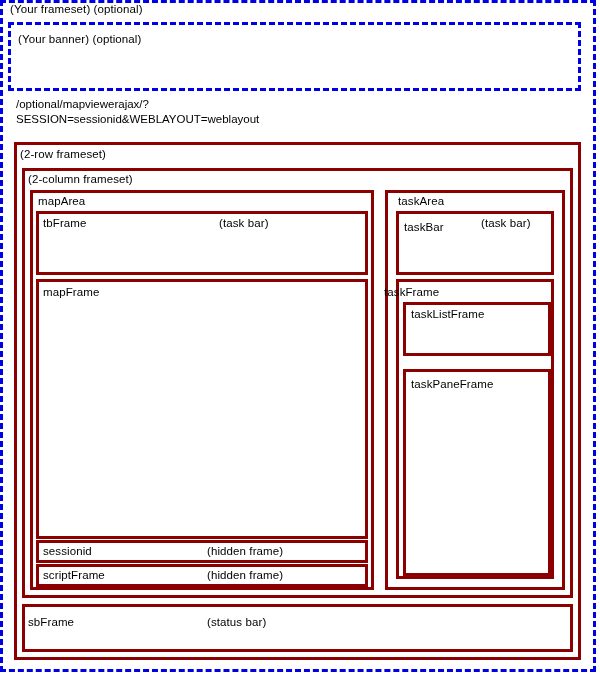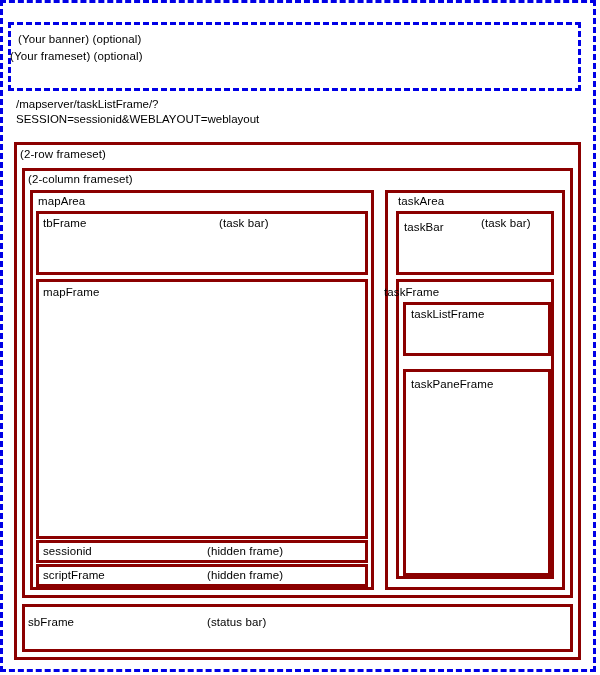--- a/index.html
+++ b/index.html
@@ -42,21 +42,20 @@
     white-space: nowrap;
     font-family: "Liberation Sans", sans-serif;
     font-size: 11.5px;
     line-height: 14px;
     color: #000000;
     letter-spacing: 0.1px;
   }
   .label.main {
     left: 8px;
     top: 5px;
-    margin-top: 47px;
   }
   .label.note {
     top: 5px;
   }
   .url-text {
     position: absolute;
     left: 16px;
     top: 97px;
     font-size: 11.5px;
     line-height: 15px;
@@ -68,21 +67,21 @@
 <body>
 
 <div class="page">
 
   <div class="box dashed" style="left:0px; top:0px; width:596px; height:672px;"></div>
   <div class="label main" style="left:10px; top:2px;">(Your frameset) (optional)</div>
 
   <div class="box dashed" style="left:8px; top:22px; width:573px; height:69px;"></div>
   <div class="label" style="left:18px; top:32px;text-align:right;">(Your banner) (optional)</div>
 
-  <div class="url-text">/mapserver/taskListFrame/?</div>
+  <div class="url-text">/optional/mapviewerajax/?</div>
   <div class="url-text" style="top:112px;">SESSION=sessionid&amp;WEBLAYOUT=weblayout</div>
 
   <div class="box solid" style="left:14px; top:142px; width:567px; height:518px;"></div>
   <div class="label" style="left:20px; top:147px;">(2-row frameset)</div>
 
   <div class="box solid" style="left:22px; top:168px; width:551px; height:430px;"></div>
   <div class="label" style="left:28px; top:172px;">(2-column frameset)</div>
 
   <div class="box solid" style="left:30px; top:190px; width:344px; height:400px;"></div>
   <div class="label" style="left:38px; top:194px;">mapArea</div>

